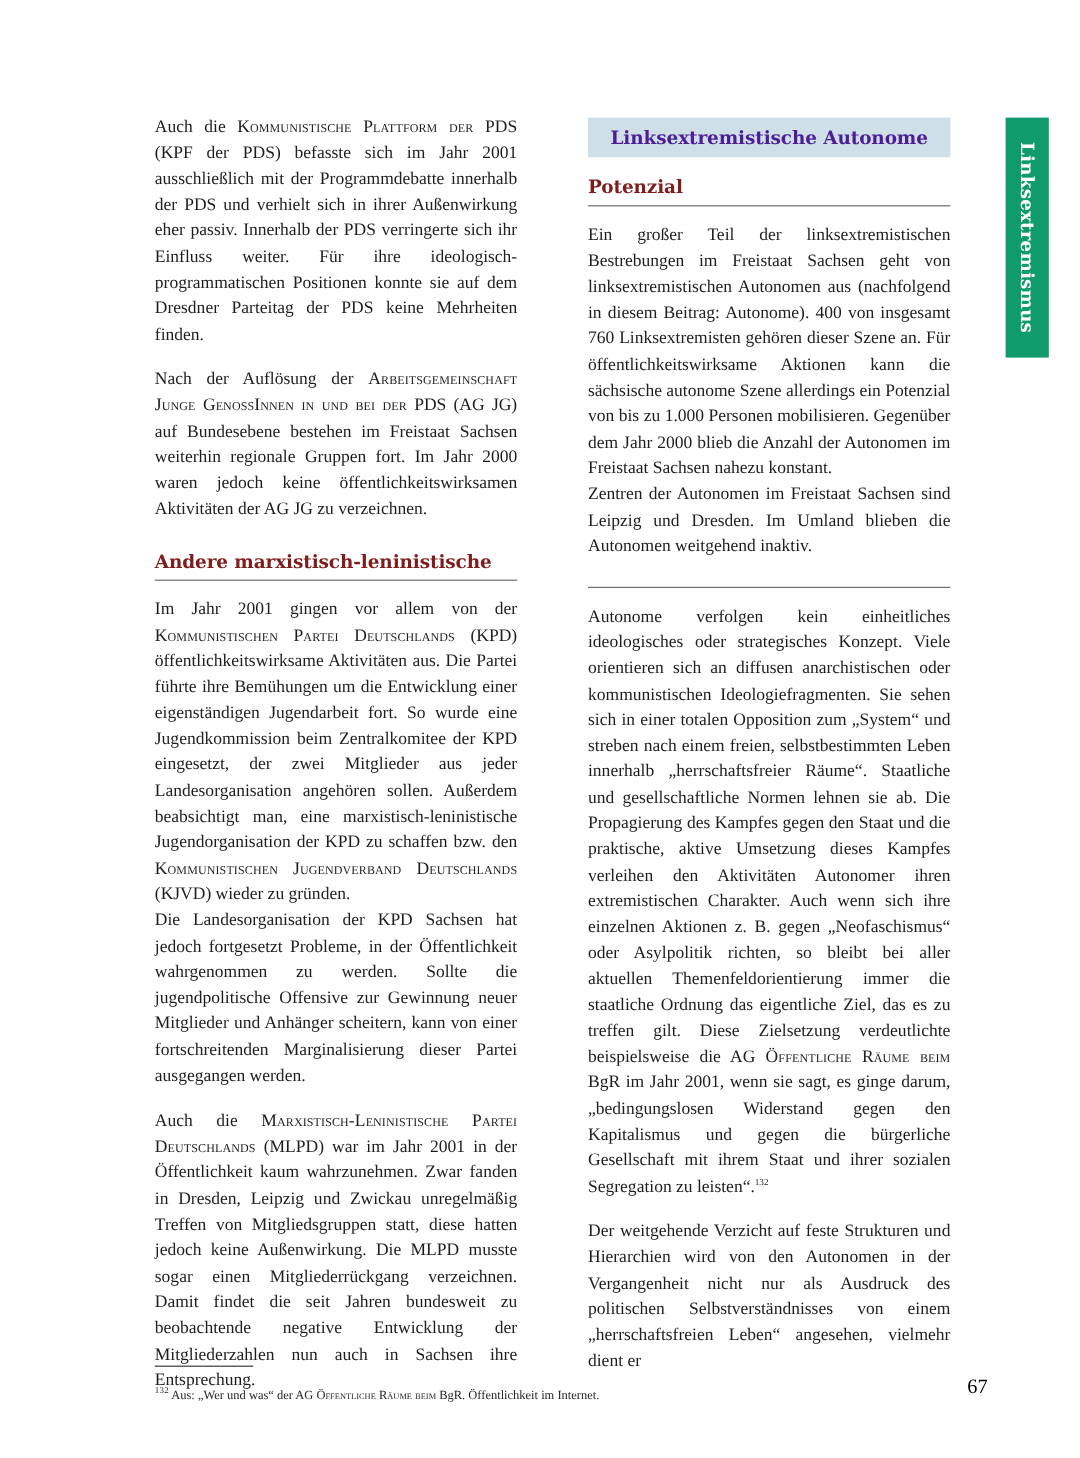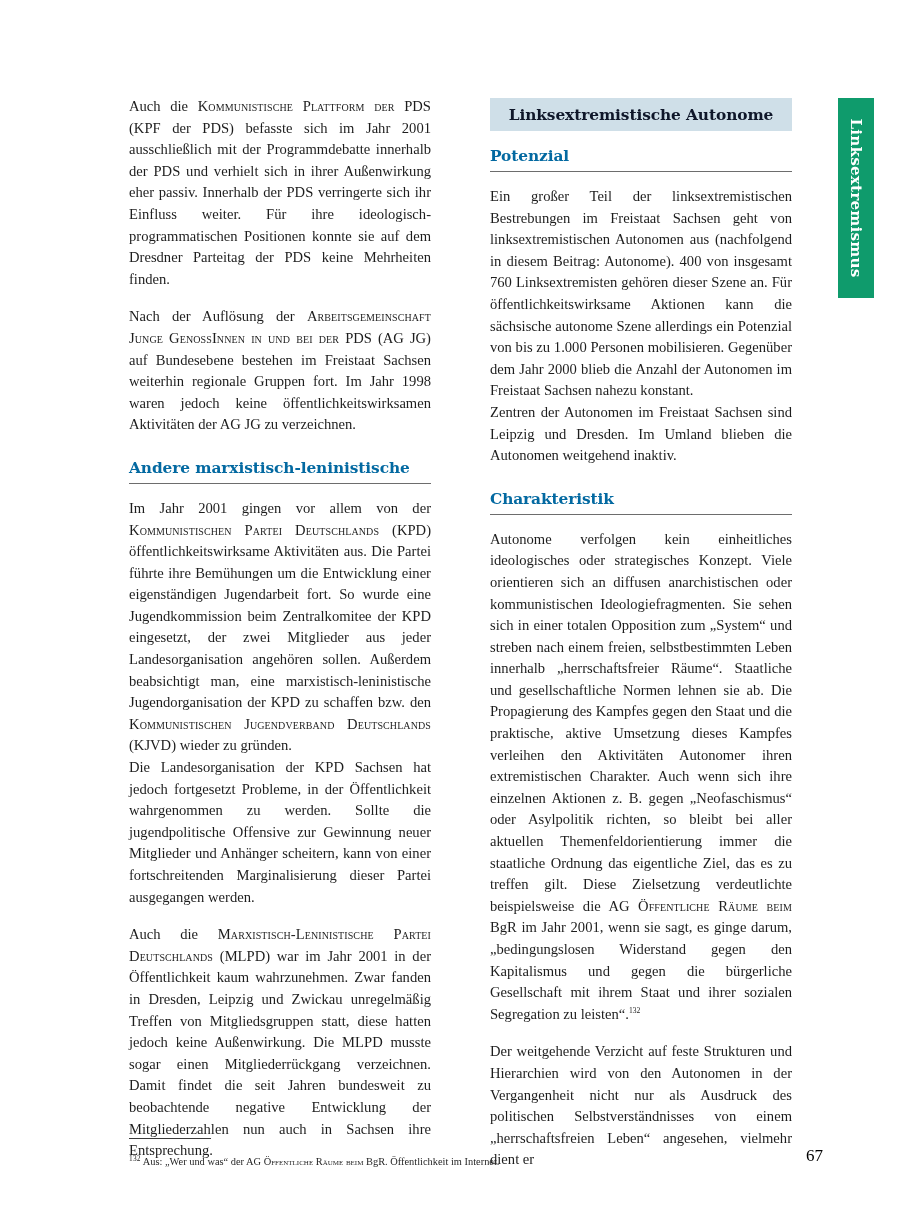--- a/index.html
+++ b/index.html
@@ -47,21 +47,21 @@
     font-variant: small-caps;
     letter-spacing: 0.1px;
   }
 
   
   .section-head {
     font-family: "DejaVu Serif", "Liberation Serif", serif;
     font-weight: bold;
     font-size: 15.4px;
     line-height: 20px;
-    color: #0369a1;
+    color: #7f1d1d;
     margin: 0 0 4px 0;
     letter-spacing: -0.1px;
   }
   .head-block { margin: 22px 0 14px 0; }
   .head-block .rule {
     height: 1px;
     background: #6d6d6d;
     margin-top: 5px;
   }
 
@@ -74,21 +74,21 @@
     height: 33px;
     background: #cfdfe8;
     display: flex;
     align-items: center;
     justify-content: center;
   }
   .banner-text {
     font-family: "DejaVu Serif", "Liberation Serif", serif;
     font-weight: bold;
     font-size: 15.4px;
-    color: #0f172a;
+    color: #4c1d95;
     letter-spacing: -0.1px;
   }
 
   
   .side-tab {
     position: absolute;
     left: 838px;
     top: 98px;
     width: 36px;
     height: 200px;
@@ -152,21 +152,21 @@
   }
 </style>
 </head>
 <body>
 
 <div class="page">
 
   <div class="col col-left">
     <div id="left-top">
         <p class="para"><span>Auch die </span><span class="sc">Kommunistische Plattform der </span><span>PDS (KPF der PDS) befasste sich im Jahr 2001 ausschließlich mit der Programmdebatte innerhalb der PDS und verhielt sich in ihrer Außenwirkung eher passiv. Innerhalb der PDS verringerte sich ihr Einfluss weiter. Für ihre ideologisch-programmatischen Positionen konnte sie auf dem Dresdner Parteitag der PDS keine Mehrheiten finden.</span></p>
-        <p class="para"><span>Nach der Auflösung der </span><span class="sc">Arbeitsgemeinschaft Junge GenossInnen in und bei der </span><span>PDS (AG JG) auf Bundesebene bestehen im Freistaat Sachsen weiterhin regionale Gruppen fort. Im Jahr 1998 waren jedoch keine öffentlichkeitswirksamen Aktivitäten der AG JG zu verzeichnen.</span></p>
+        <p class="para"><span>Nach der Auflösung der </span><span class="sc">Arbeitsgemeinschaft Junge GenossInnen in und bei der </span><span>PDS (AG JG) auf Bundesebene bestehen im Freistaat Sachsen weiterhin regionale Gruppen fort. Im Jahr 2000 waren jedoch keine öffentlichkeitswirksamen Aktivitäten der AG JG zu verzeichnen.</span></p>
       </div>
     <div class="head-block">
       <div class="section-head">Andere marxistisch-leninistische</div>
       <div class="rule"></div>
     </div>
     <div id="left-bottom">
         <p class="para tight"><span>Im Jahr 2001 gingen vor allem von der </span><span class="sc">Kommunistischen Partei Deutschlands </span><span>(KPD) öffentlichkeitswirksame Aktivitäten aus. Die Partei führte ihre Bemühungen um die Entwicklung einer eigenständigen Jugendarbeit fort. So wurde eine Jugendkommission beim Zentralkomitee der KPD eingesetzt, der zwei Mitglieder aus jeder Landesorganisation angehören sollen. Außerdem beabsichtigt man, eine marxistisch-leninistische Jugendorganisation der KPD zu schaffen bzw. den </span><span class="sc">Kommunistischen Jugendverband Deutschlands </span><span>(KJVD) wieder zu gründen.</span></p>
         <p class="para"><span>Die Landesorganisation der KPD Sachsen hat jedoch fortgesetzt Probleme, in der Öffentlichkeit wahrgenommen zu werden. Sollte die jugendpolitische Offensive zur Gewinnung neuer Mitglieder und Anhänger scheitern, kann von einer fortschreitenden Marginalisierung dieser Partei ausgegangen werden.</span></p>
         <p class="para"><span>Auch die </span><span class="sc">Marxistisch-Leninistische Partei Deutschlands </span><span>(MLPD) war im Jahr 2001 in der Öffentlichkeit kaum wahrzunehmen. Zwar fanden in Dresden, Leipzig und Zwickau unregelmäßig Treffen von Mitgliedsgruppen statt, diese hatten jedoch keine Außenwirkung. Die MLPD musste sogar einen Mitgliederrückgang verzeichnen. Damit findet die seit Jahren bundesweit zu beobachtende negative Entwicklung der Mitgliederzahlen nun auch in Sachsen ihre Entsprechung.</span></p>
       </div>
@@ -181,21 +181,20 @@
   </div>
 
   <div class="col col-right" id="right-col" style="top:146px;">
       <div class="head-block" style="margin: 0px 0px 14px;">
         <div class="section-head">Potenzial</div>
         <div class="rule"></div>
       </div>
       <p class="para tight"><span>Ein großer Teil der linksextremistischen Bestrebungen im Freistaat Sachsen geht von linksextremistischen Autonomen aus (nachfolgend in diesem Beitrag: Autonome). 400 von insgesamt 760 Linksextremisten gehören dieser Szene an. Für öffentlichkeitswirksame Aktionen kann die sächsische autonome Szene allerdings ein Potenzial von bis zu 1.000 Personen mobilisieren. Gegenüber dem Jahr 2000 blieb die Anzahl der Autonomen im Freistaat Sachsen nahezu konstant.</span></p>
       <p class="para"><span>Zentren der Autonomen im Freistaat Sachsen sind Leipzig und Dresden. Im Umland blieben die Autonomen weitgehend inaktiv.</span></p>
       <div class="head-block">
-        <div class="section-head">Charakteristik</div>
         <div class="rule"></div>
       </div>
       <p class="para"><span>Autonome verfolgen kein einheitliches ideologisches oder strategisches Konzept. Viele orientieren sich an diffusen anarchistischen oder kommunistischen Ideologiefragmenten. Sie sehen sich in einer totalen Opposition zum „System“ und streben nach einem freien, selbstbestimmten Leben innerhalb „herrschaftsfreier Räume“. Staatliche und gesellschaftliche Normen lehnen sie ab. Die Propagierung des Kampfes gegen den Staat und die praktische, aktive Umsetzung dieses Kampfes verleihen den Aktivitäten Autonomer ihren extremistischen Charakter. Auch wenn sich ihre einzelnen Aktionen z. B. gegen „Neofaschismus“ oder Asylpolitik richten, so bleibt bei aller aktuellen Themenfeldorientierung immer die staatliche Ordnung das eigentliche Ziel, das es zu treffen gilt. Diese Zielsetzung verdeutlichte beispielsweise die AG </span><span class="sc">Öffentliche Räume beim </span><span>BgR im Jahr 2001, wenn sie sagt, es ginge darum, „bedingungslosen Widerstand gegen den Kapitalismus und gegen die bürgerliche Gesellschaft mit ihrem Staat und ihrer sozialen Segregation zu leisten“.</span><sup class="fn-ref">132</sup></p>
       <p class="para"><span>Der weitgehende Verzicht auf feste Strukturen und Hierarchien wird von den Autonomen in der Vergangenheit nicht nur als Ausdruck des politischen Selbstverständnisses von einem „herrschaftsfreien Leben“ angesehen, vielmehr dient er</span></p>
     </div>
 
   <div class="footnote-rule"></div>
   <div class="footnote" id="footnote-body"><span class="fn-marker">132 </span><span>Aus: „Wer und was“ der AG </span><span class="fn-sc">Öffentliche Räume beim </span><span>BgR. Öffentlichkeit im Internet.</span></div>
 
   <div class="page-number">67</div>

